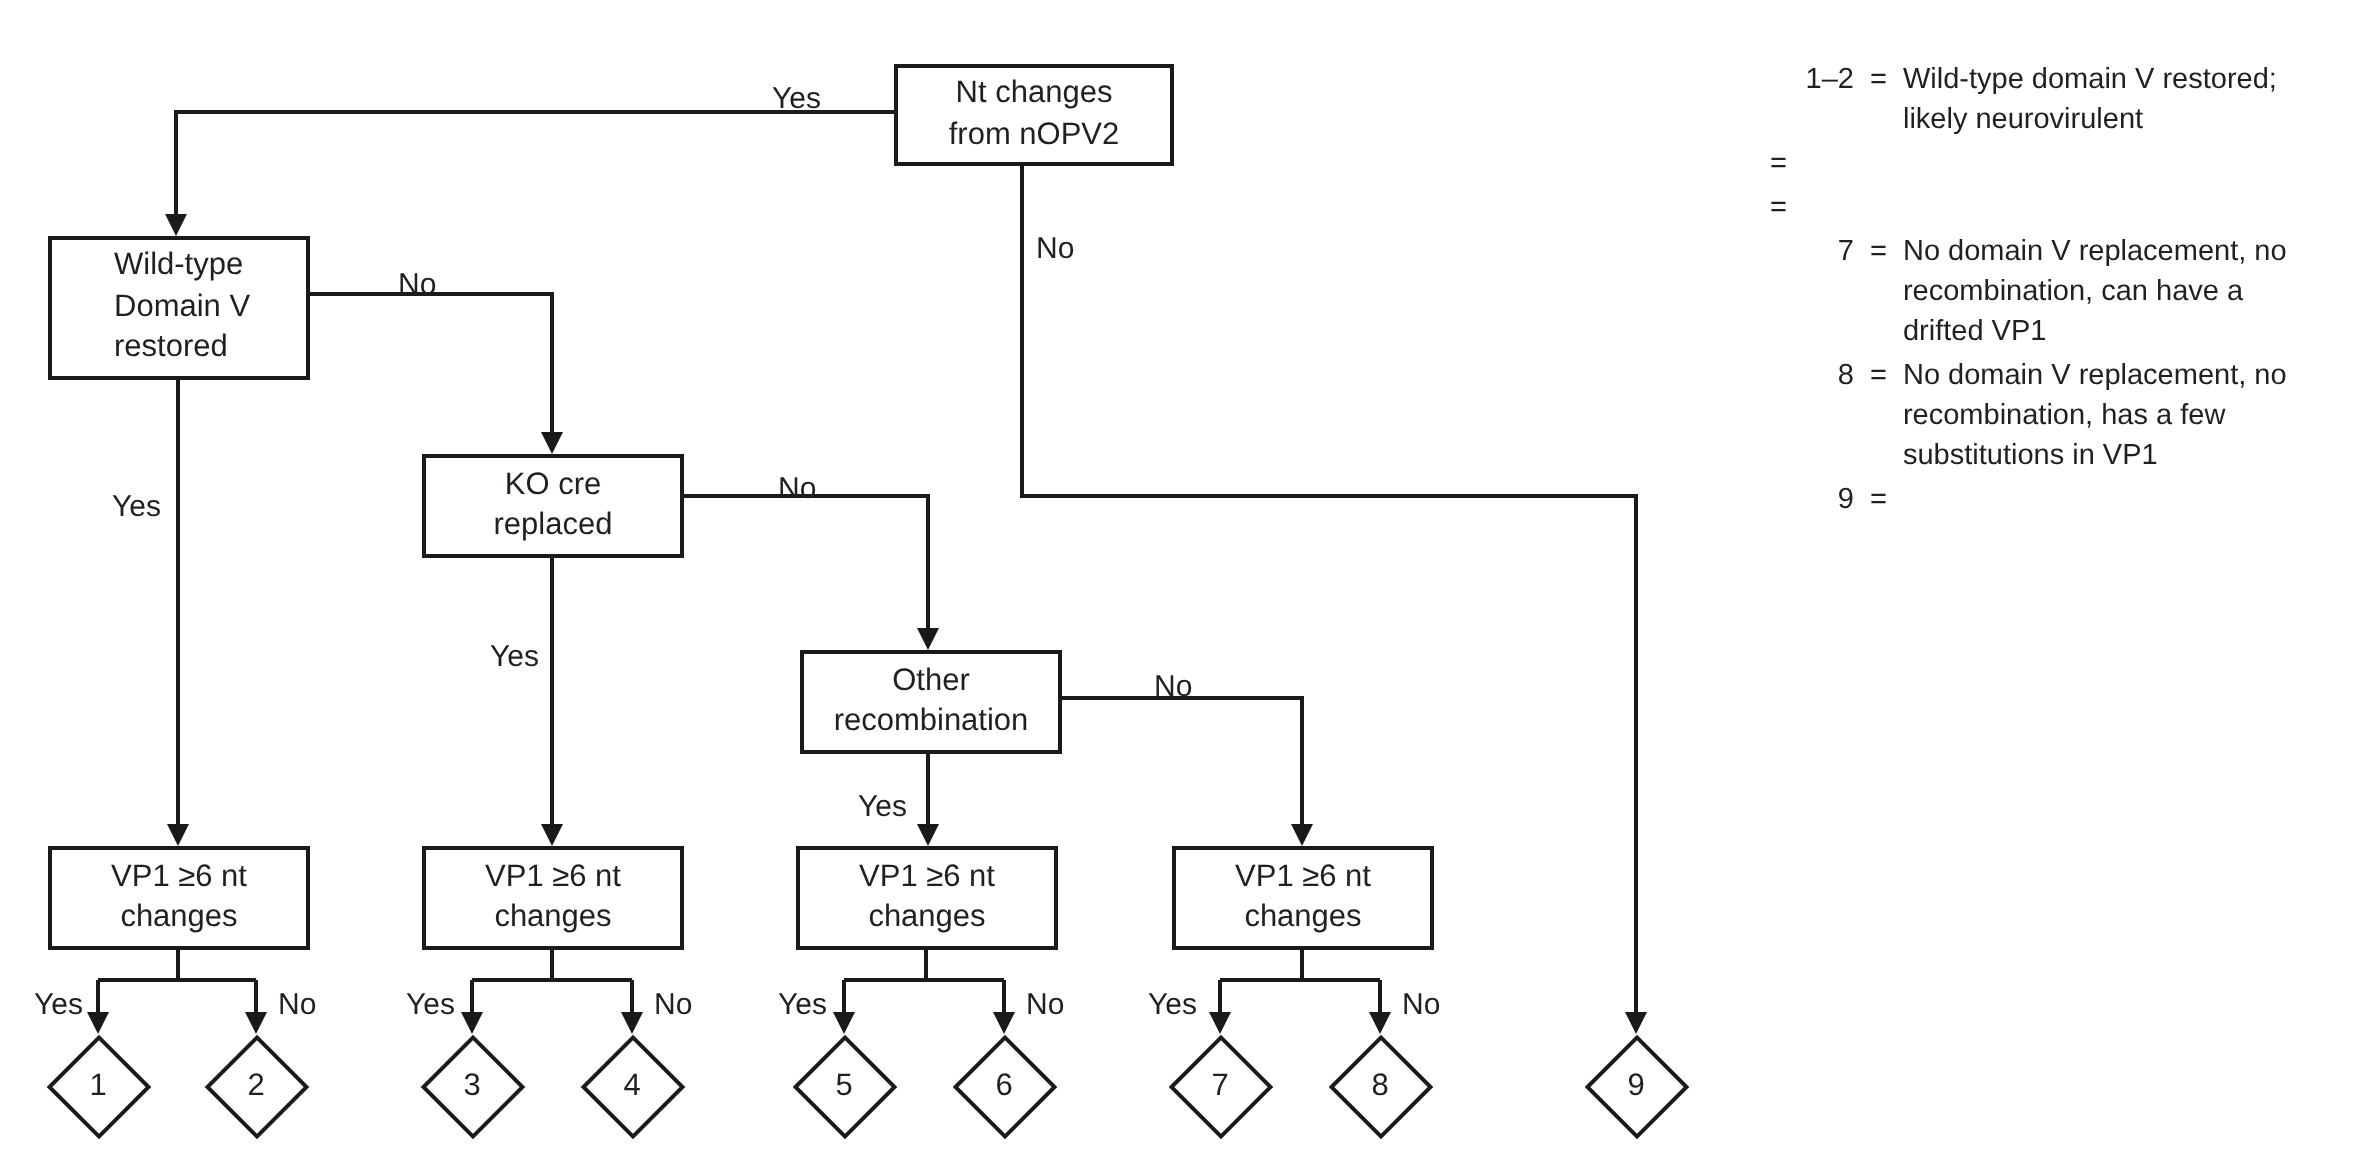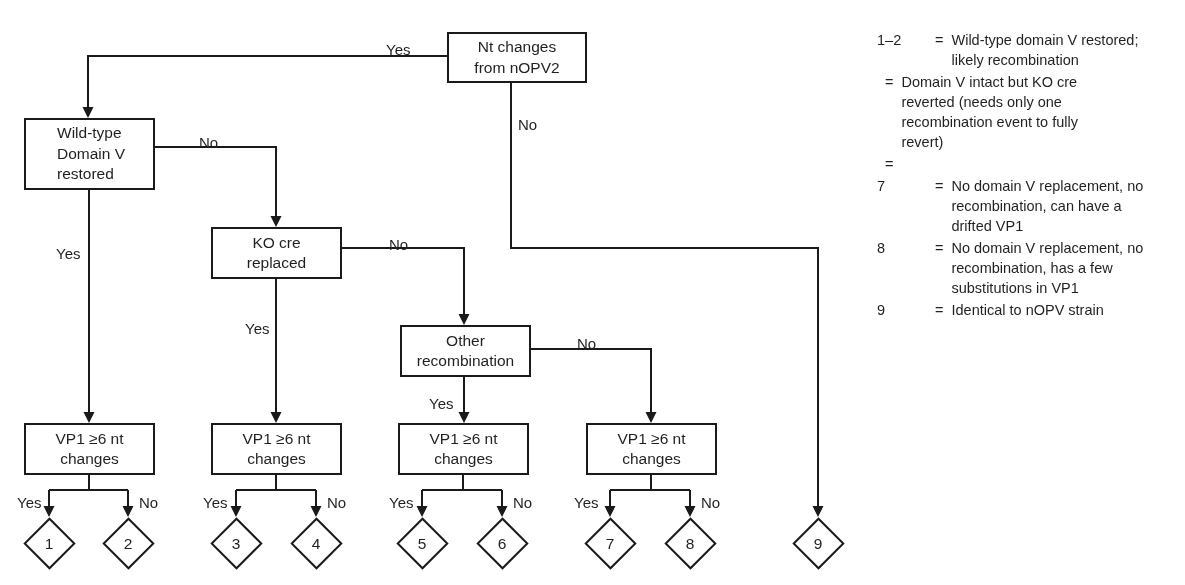--- a/index.html
+++ b/index.html
@@ -20,21 +20,21 @@
   .diamond{
     position:absolute;box-sizing:border-box;width:37px;height:37px;
     border:2px solid #1a1a1a;background:#ffffff;transform:rotate(45deg);
     display:flex;align-items:center;justify-content:center;
   }
   .diamond>span{transform:rotate(-45deg);font-size:15.5px;color:#231f20;}
   #legend{
     position:absolute;left:877px;top:30px;width:292px;font-size:14.5px;line-height:20px;
   }
   .legend-item{display:flex;margin-bottom:2px;}
-  .legend-key{width:50px;text-align:left;flex:0 0 50px;}
+  .legend-key{width:50px;text-align:right;flex:0 0 50px;}
   .legend-eq{flex:0 0 auto;margin:0 8px;}
   .legend-text{flex:1 1 auto;white-space:pre-line;}
 </style>
 </head>
 <body>
 
 <div id="stage">
 
   <svg id="connectors" width="860" height="585" viewBox="0 0 860 585">
     <g stroke="#1a1a1a" stroke-width="2" fill="none">
@@ -131,28 +131,24 @@
     </div>
   <div class="diamond" style="left:799.5px;top:524.5px">
       <span>9</span>
     </div>
 
   <div id="legend">
     <div class="legend-item">
       <span class="legend-key">1–2</span>
       <span class="legend-eq">=</span>
       <span class="legend-text">Wild-type domain V restored;
-likely recombination</span>
+likely neurovirulent</span>
     </div>
     <div class="legend-item">
       <span class="legend-eq">=</span>
-      <span class="legend-text">Domain V intact but KO cre
-reverted (needs only one
-recombination event to fully
-revert)</span>
     </div>
     <div class="legend-item">
       <span class="legend-eq">=</span>
     </div>
     <div class="legend-item">
       <span class="legend-key">7</span>
       <span class="legend-eq">=</span>
       <span class="legend-text">No domain V replacement, no
 recombination, can have a
 drifted VP1</span>
@@ -160,17 +156,16 @@
     <div class="legend-item">
       <span class="legend-key">8</span>
       <span class="legend-eq">=</span>
       <span class="legend-text">No domain V replacement, no
 recombination, has a few
 substitutions in VP1</span>
     </div>
     <div class="legend-item">
       <span class="legend-key">9</span>
       <span class="legend-eq">=</span>
-      <span class="legend-text">Identical to nOPV strain</span>
     </div>
   </div>
 
 </div>
 
 </body></html>

